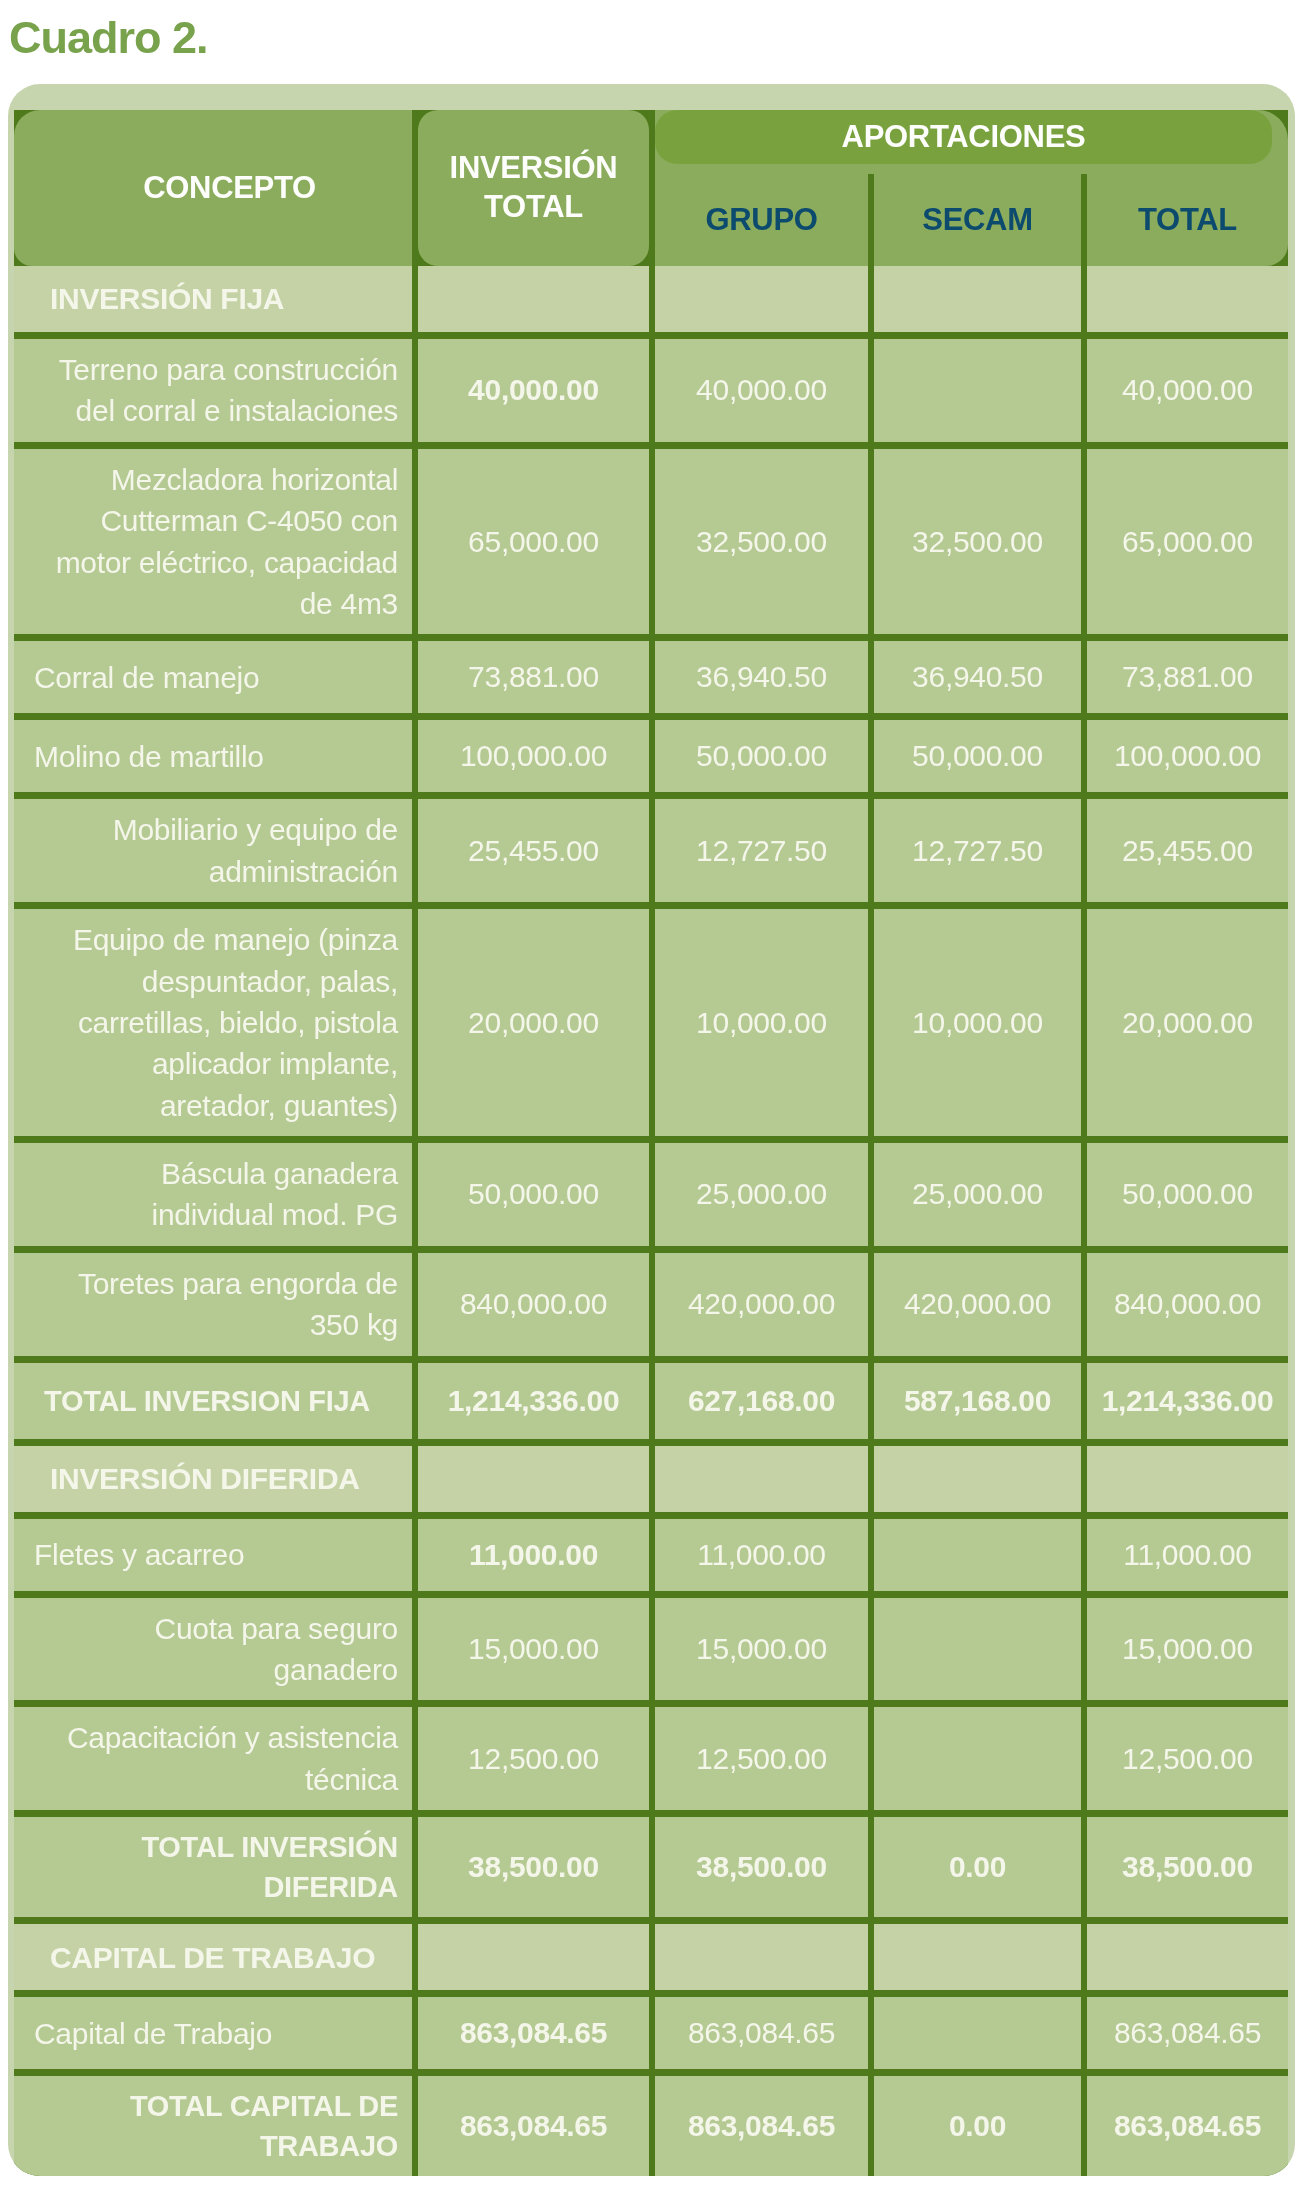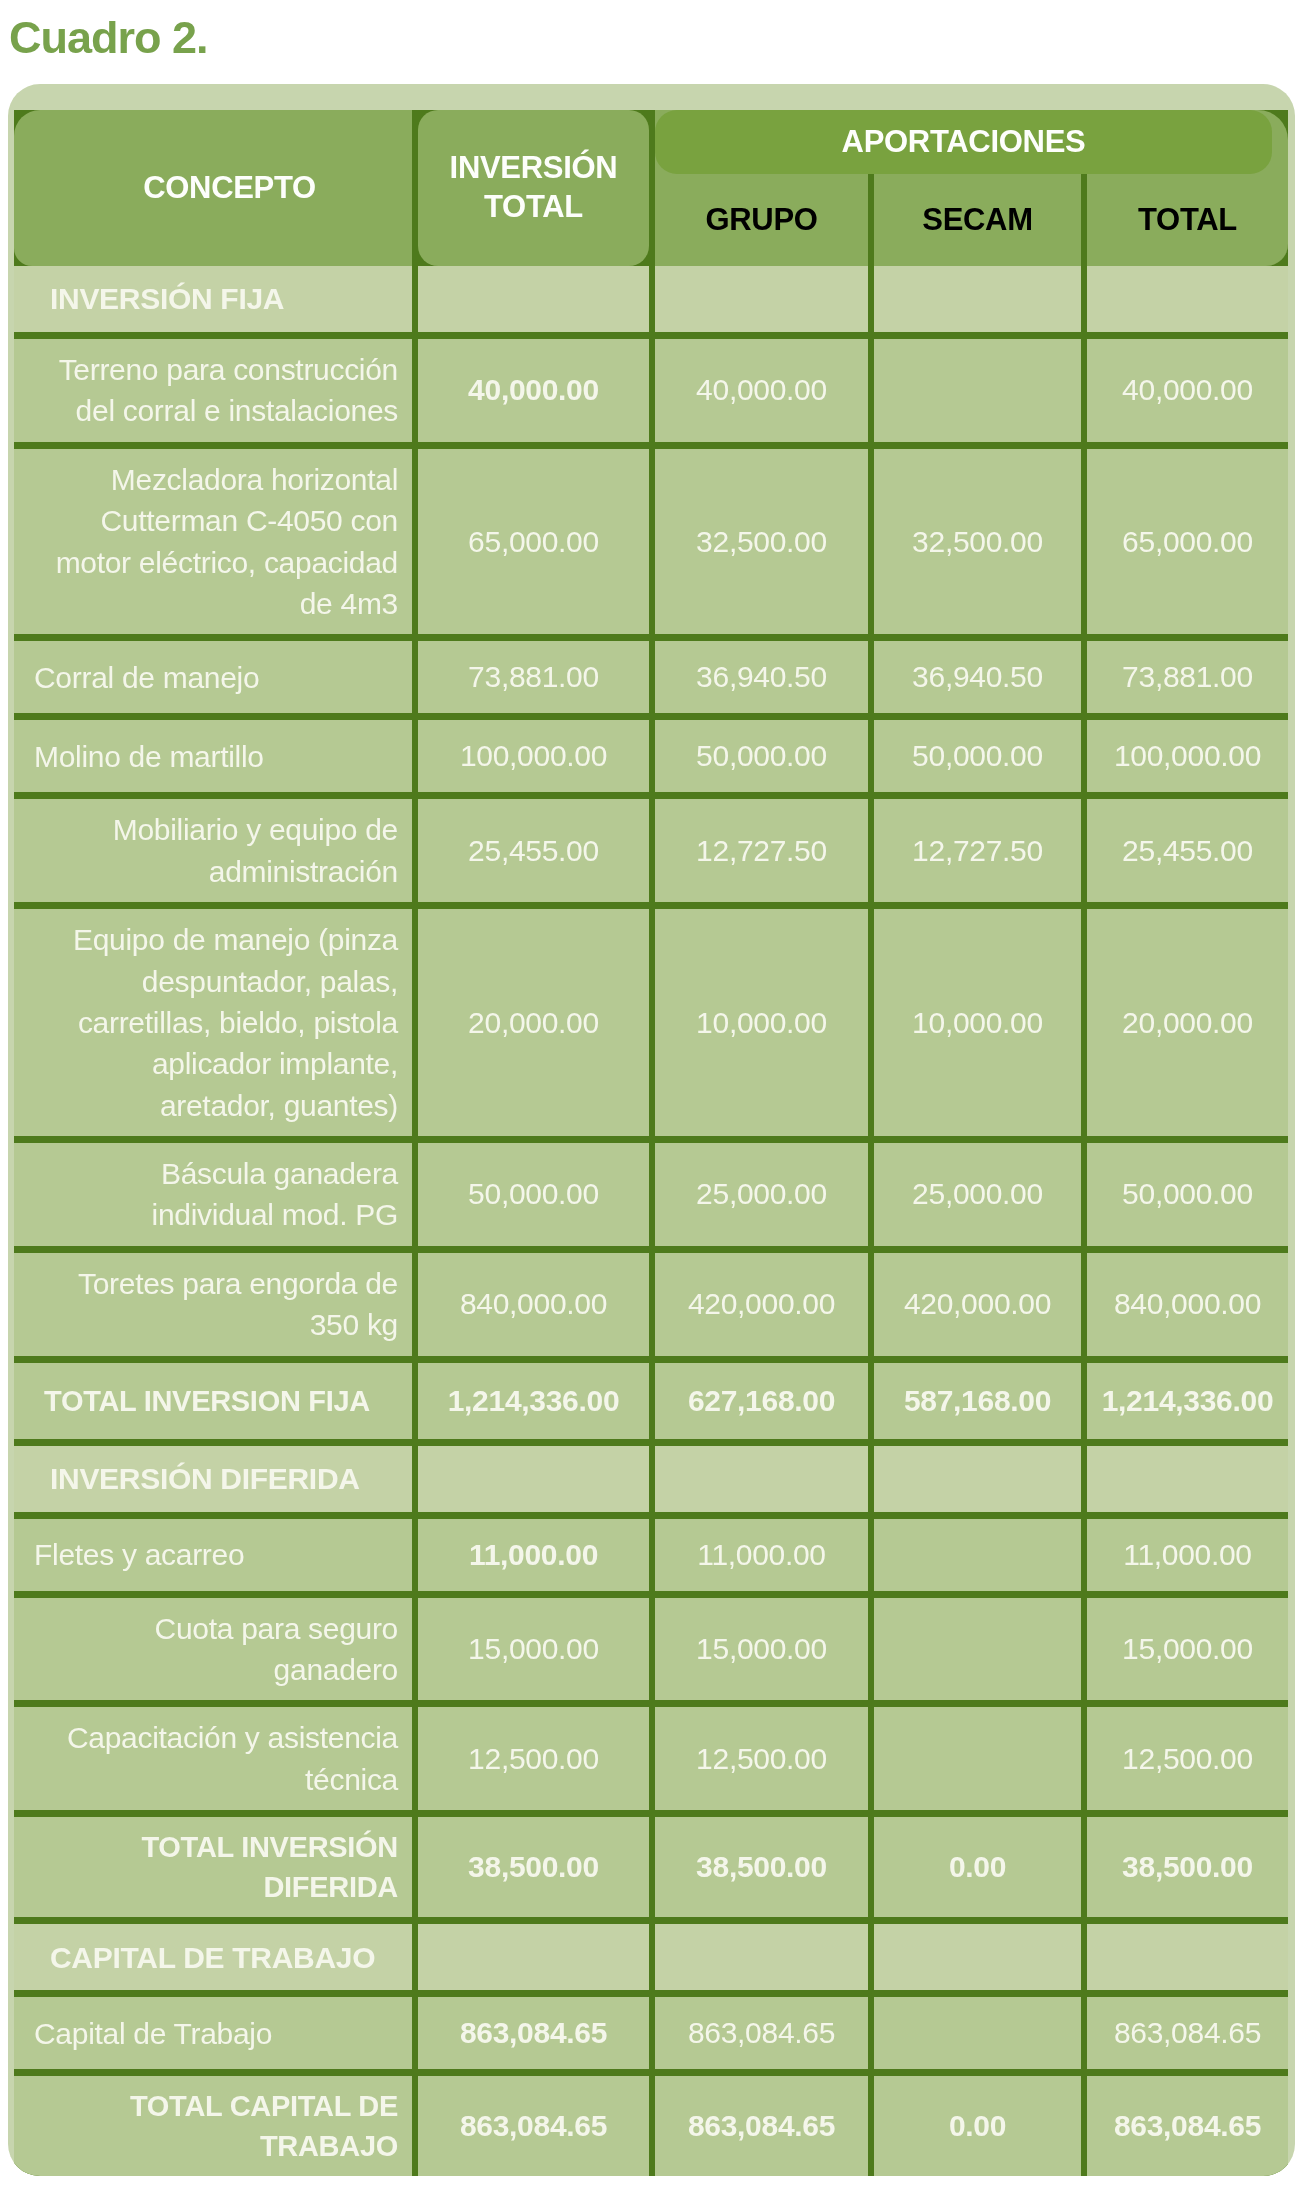--- a/index.html
+++ b/index.html
@@ -12,26 +12,26 @@
              border-radius:32px;overflow:hidden;padding:26px 7px 0 6px;}
 
   
   .headerGrid{display:grid;grid-template-columns:398px 231px 633px;column-gap:6px;
               background:#4e7a1c;height:156px;}
   .hcell{background:#8aac5c;color:#fdfefb;font-weight:bold;font-size:31px;letter-spacing:-0.3px;
          display:flex;align-items:center;justify-content:center;text-align:center;line-height:1.25;}
   .hc1{border-radius:26px 0 0 18px;padding-left:33px;}
   .hc2{padding:0 30px;border-radius:20px;}
   .aport{position:relative;background:#8aac5c;border-radius:0 30px 22px 0;overflow:hidden;}
-  .banner{position:absolute;top:0;left:0;right:16px;height:64px;background:#79a23f;border-radius:22px;
+  .banner{position:absolute;top:0;left:0;right:16px;height:54px;background:#79a23f;border-radius:22px;
           display:flex;align-items:center;justify-content:center;color:#fdfefb;font-weight:bold;
           font-size:31px;letter-spacing:-0.3px;}
   .subrow{position:absolute;top:64px;bottom:0;left:0;right:0;display:grid;
           grid-template-columns:213px 207px 201px;column-gap:6px;background:#4e7a1c;}
-  .scell{background:#8aac5c;color:#000000;font-weight:bold;font-size:31px;letter-spacing:-0.3px;
+  .scell{background:#8aac5c;color:#0c4a6e;font-weight:bold;font-size:31px;letter-spacing:-0.3px;
          display:flex;align-items:center;justify-content:center;}
 
   
   .bodyGrid{display:grid;grid-template-columns:398px 231px 213px 207px 201px;gap:7px 6px;
             background:#4e7a1c;margin-top:0;}
   .cell{background:#b5c993;color:#f4f6ea;font-size:30px;letter-spacing:-0.3px;
         display:flex;align-items:center;min-height:64px;box-sizing:border-box;}
   .lbl{justify-content:flex-start;text-align:right;padding:10px 14px 10px 20px;line-height:1.38;}
   .val{justify-content:center;text-align:center;padding:8px 4px;}
   .b{font-weight:bold;}

